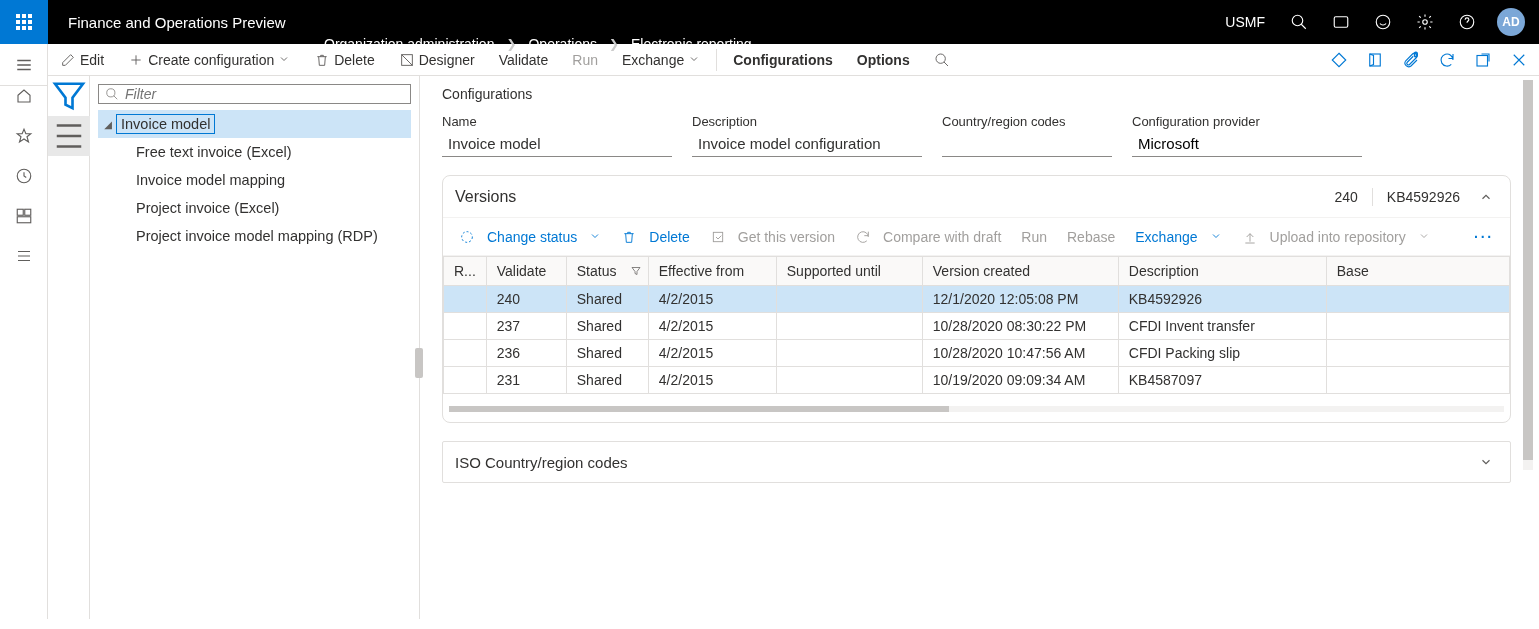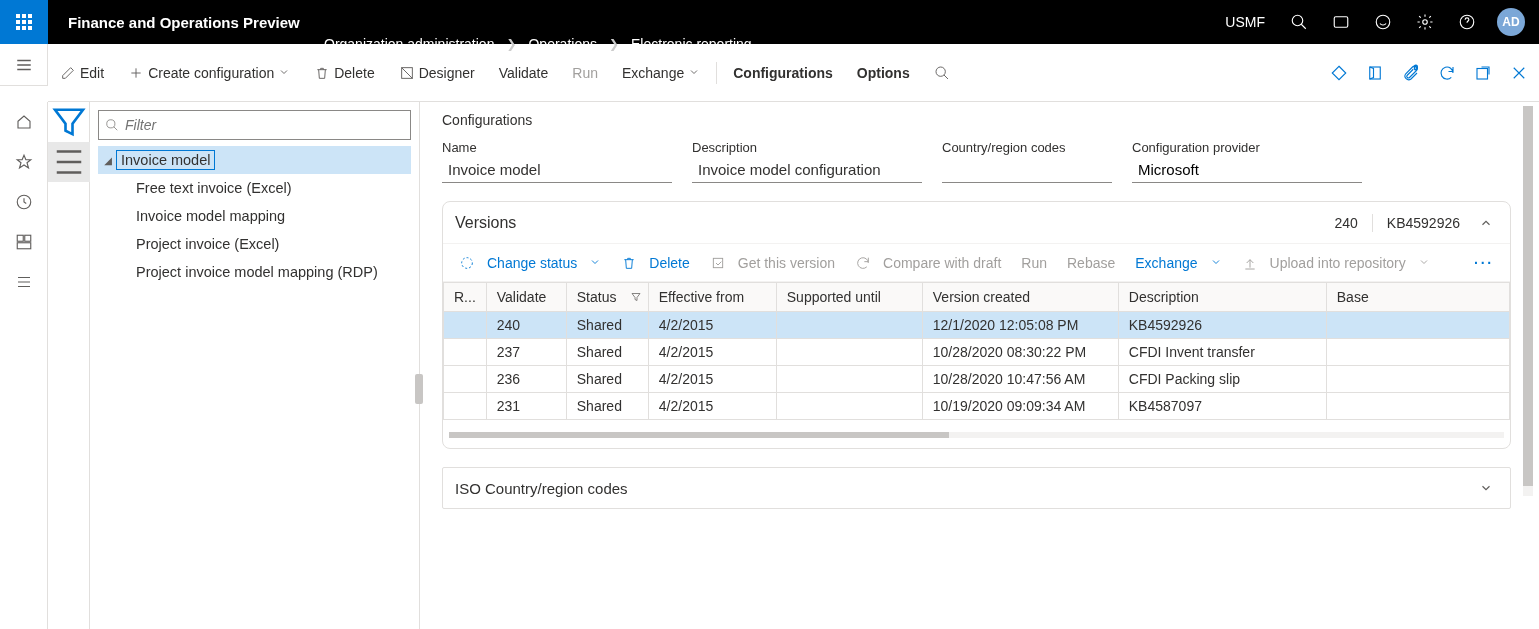--- a/index.html
+++ b/index.html
@@ -3,33 +3,33 @@
 <meta charset="utf-8">
 <style>
 * { box-sizing: border-box; margin: 0; padding: 0; }
 body { font-family: "Segoe UI", Arial, sans-serif; font-size: 14px; color: #323130; background: #fff; width: 1539px; overflow: hidden; }
 
 
 .topbar { display: flex; align-items: center; height: 44px; background: #000; color: #fff; }
 .waffle { width: 48px; height: 44px; display: flex; align-items: center; justify-content: center; background: #0078d4; cursor: pointer; }
 .waffle-grid { display: grid; grid-template-columns: repeat(3,4px); grid-template-rows: repeat(3,4px); gap: 2px; }
 .waffle-grid span { width:4px; height:4px; background:#fff; }
-.app-title { font-weight:700; font-size:15px; padding: 0 18px 0 20px; border-right: none; min-width: 270px; }
+.app-title { font-weight:400; font-size:15px; padding: 0 18px 0 20px; border-right: none; min-width: 270px; }
 .breadcrumbs { display:flex; align-items:center; font-size:14px; }
 .breadcrumbs span { padding:0 6px;margin-top:44px; }
 .chev { color:#ccc; font-size:12px; }
 .topbar-spacer { flex:1; }
 .topbar-right { display:flex; align-items:center; gap:2px; padding-right:6px; }
 .company { font-size:14px; padding:0 12px; }
 .top-icon { width:40px; height:44px; display:flex; align-items:center; justify-content:center; cursor:pointer; }
 .top-icon svg { width:18px; height:18px; stroke:#fff; fill:none; stroke-width:1.5; }
 .avatar { width:28px; height:28px; border-radius:50%; background:#7ba7d7; color:#fff; display:flex; align-items:center; justify-content:center; font-size:12px; font-weight:600; margin:0 8px; }
 
 
-.toolbar { display:flex; align-items:center; height:58px; border-bottom:1px solid #e1dfdd; padding:0 2px 0 0; margin-left:48px; }
+.toolbar { display:flex; align-items:center; height:32px; border-bottom:1px solid #e1dfdd; padding:0 2px 0 0; margin-left:48px; }
 .tool-btn { display:flex; align-items:center; height:42px; padding:0 12px; cursor:pointer; font-size:14px; color:#323130; gap:4px; }
 .tool-btn.disabled, .tbl-tool.disabled { color:#a19f9d; cursor:default; }
 .tool-btn svg, .tbl-tool svg { width:16px; height:16px; stroke:#605e5c; fill:none; stroke-width:1.4; }
 .tool-btn.disabled svg, .tbl-tool.disabled svg { stroke:#a19f9d; }
 .tool-sep { width:1px; height:22px; background:#e1dfdd; margin:0 4px; }
 .tool-bold { font-weight:600; }
 .toolbar-spacer { flex:1; }
 .right-tool { width:36px; height:42px; display:flex; align-items:center; justify-content:center; cursor:pointer; }
 .right-tool svg { width:18px; height:18px; stroke:#0078d4; fill:none; stroke-width:1.5; }
 .badge-count { font-size:9px; fill:#0078d4; }
@@ -41,21 +41,21 @@
 .rail-btn svg { width:18px; height:18px; stroke:#605e5c; fill:none; stroke-width:1.5; }
 
 
 .filter-col { width:42px; border-right:1px solid #e1dfdd; display:flex; flex-direction:column; align-items:center; }
 .filter-top { width:42px; height:40px; display:flex; align-items:center; justify-content:center; cursor:pointer; }
 .filter-top.active svg { stroke:#0078d4; }
 .filter-side { width:42px; height:40px; display:flex; align-items:center; justify-content:center; cursor:pointer; background:#e8e8e8; }
 
 
 .tree-panel { width:330px; border-right:1px solid #e1dfdd; padding:8px; position:relative; }
-.filter-input-wrap { display:flex; align-items:center; border:1px solid #8a8886; height:30px; padding:0 6px; gap:6px; }
+.filter-input-wrap { display:flex; align-items:center; border:1px solid #8a8886; height:20px; padding:0 6px; gap:6px; }
 .filter-input-wrap svg { width:14px; height:14px; stroke:#8a8886; fill:none; stroke-width:1.5; }
 .filter-input { border:none; outline:none; flex:1; font-size:14px; font-style:italic; color:#8a8886; }
 .tree { margin-top:6px; }
 .tree-row { display:flex; align-items:center; height:28px; padding-left:2px; cursor:pointer; font-size:14.5px; }
 .tree-row.selected { background:#cce4f7; }
 .tree-row.selected .tree-label { border:1px solid #0078d4; padding:1px 4px; background:#cce4f7; }
 .tree-toggle { width:16px; text-align:center; font-size:10px; color:#605e5c; }
 .tree-indent { width:36px; }
 .splitter-handle { position:absolute; right:-4px; top:50%; width:8px; height:30px; background:#c8c6c4; border-radius:2px; }
 

